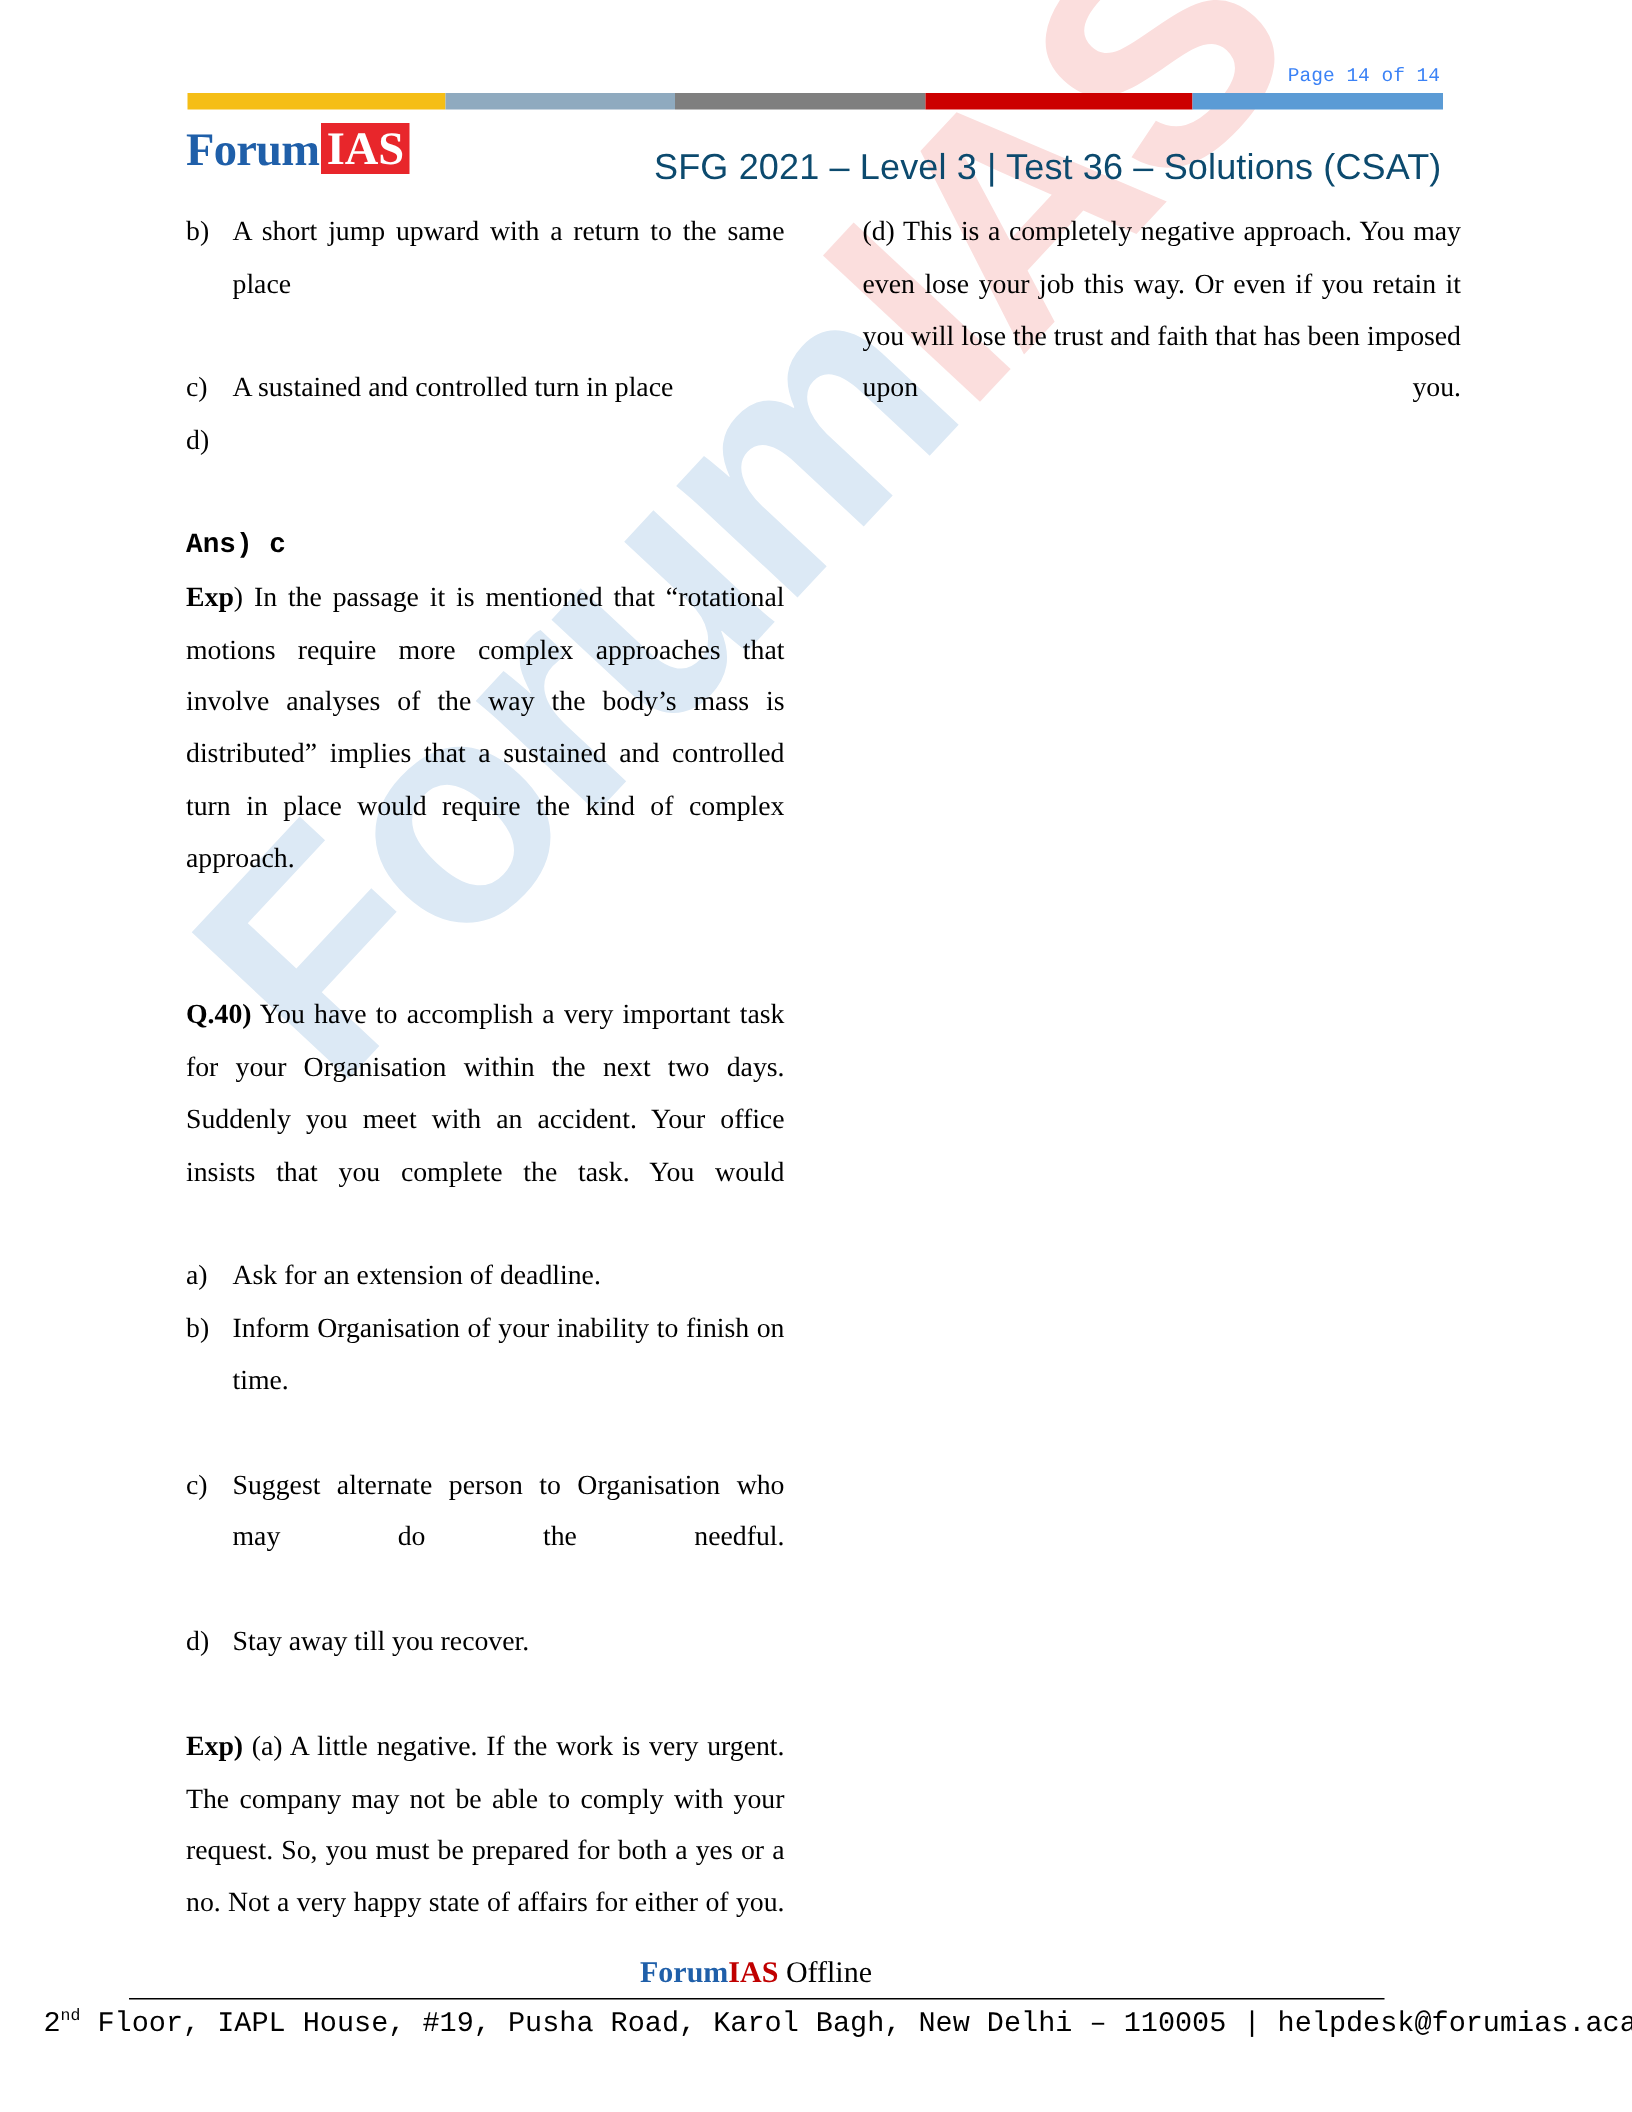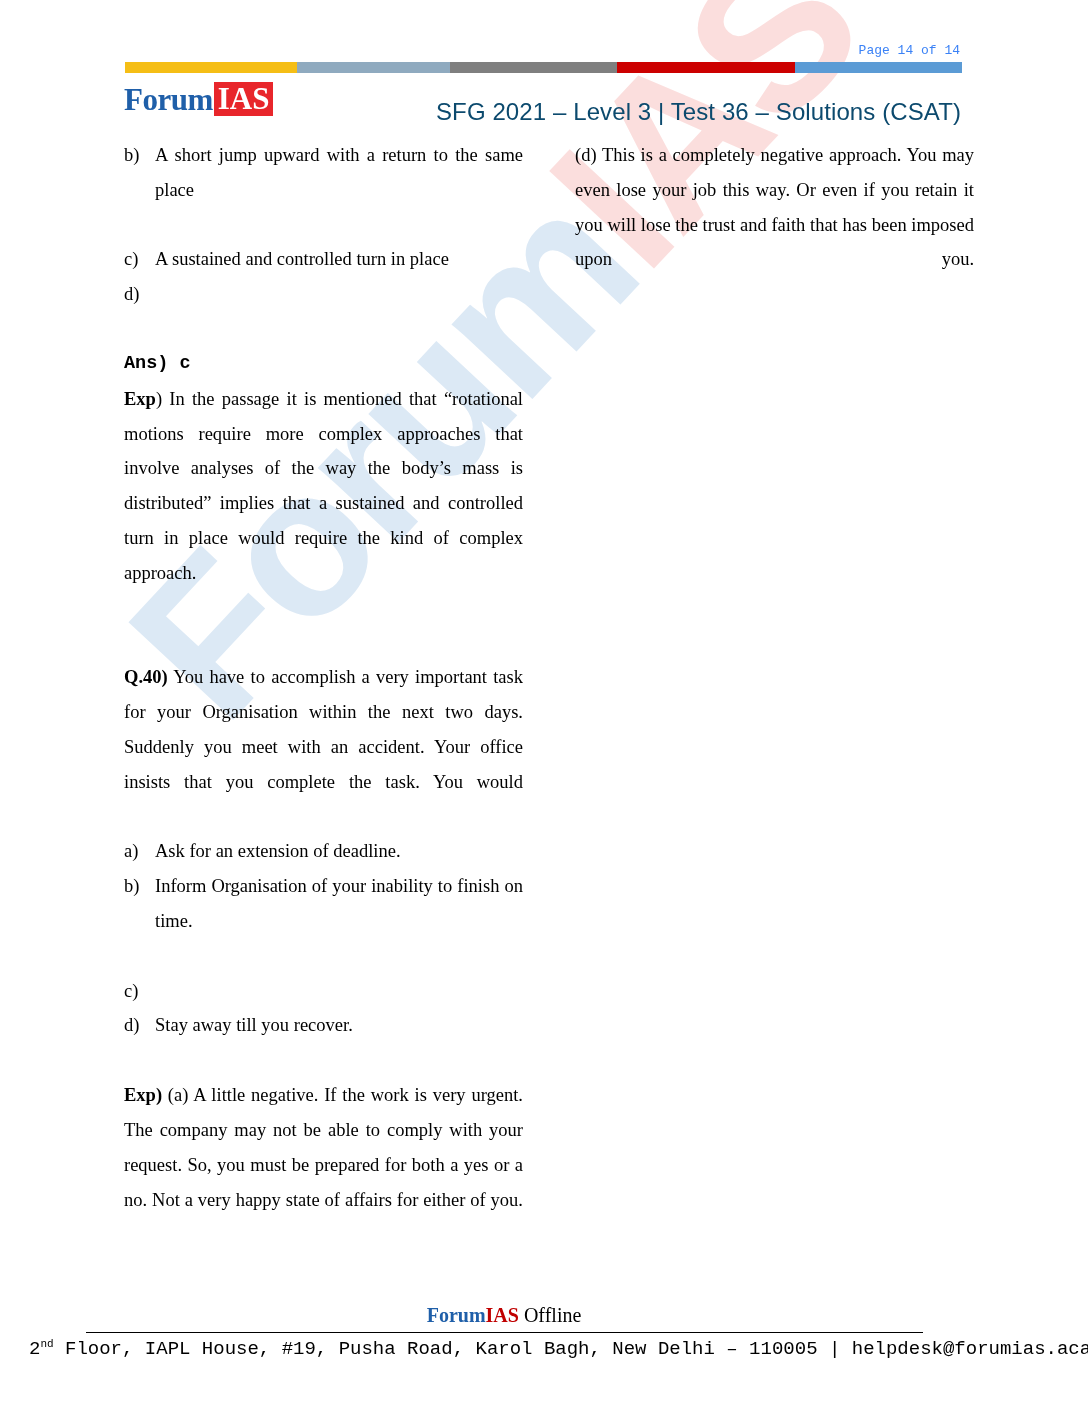--- a/index.html
+++ b/index.html
@@ -278,21 +278,21 @@
 
       <div class="opt nojust">
         <span class="marker">a)</span><span>Ask for an extension of deadline.</span>
       </div>
 
       <div class="opt">
         <span class="marker">b)</span><span>Inform Organisation of your inability to finish on time.</span>
       </div>
 
       <div class="opt">
-        <span class="marker">c)</span>
+        <span class="marker">c)</span><span>Suggest alternate person to Organisation who may do the needful.</span>
       </div>
 
       <div class="opt nojust">
         <span class="marker">d)</span><span>Stay away till you recover.</span>
       </div>
 
       <div class="gap-lg"></div>
 
 
       <p class="para"><span class="bold">Exp)</span><span> (a) A little negative. If the work is very urgent. The company may not be able to comply with your request. So, you must be prepared for both a yes or a no. Not a very happy state of affairs for either of you.</span></p>

